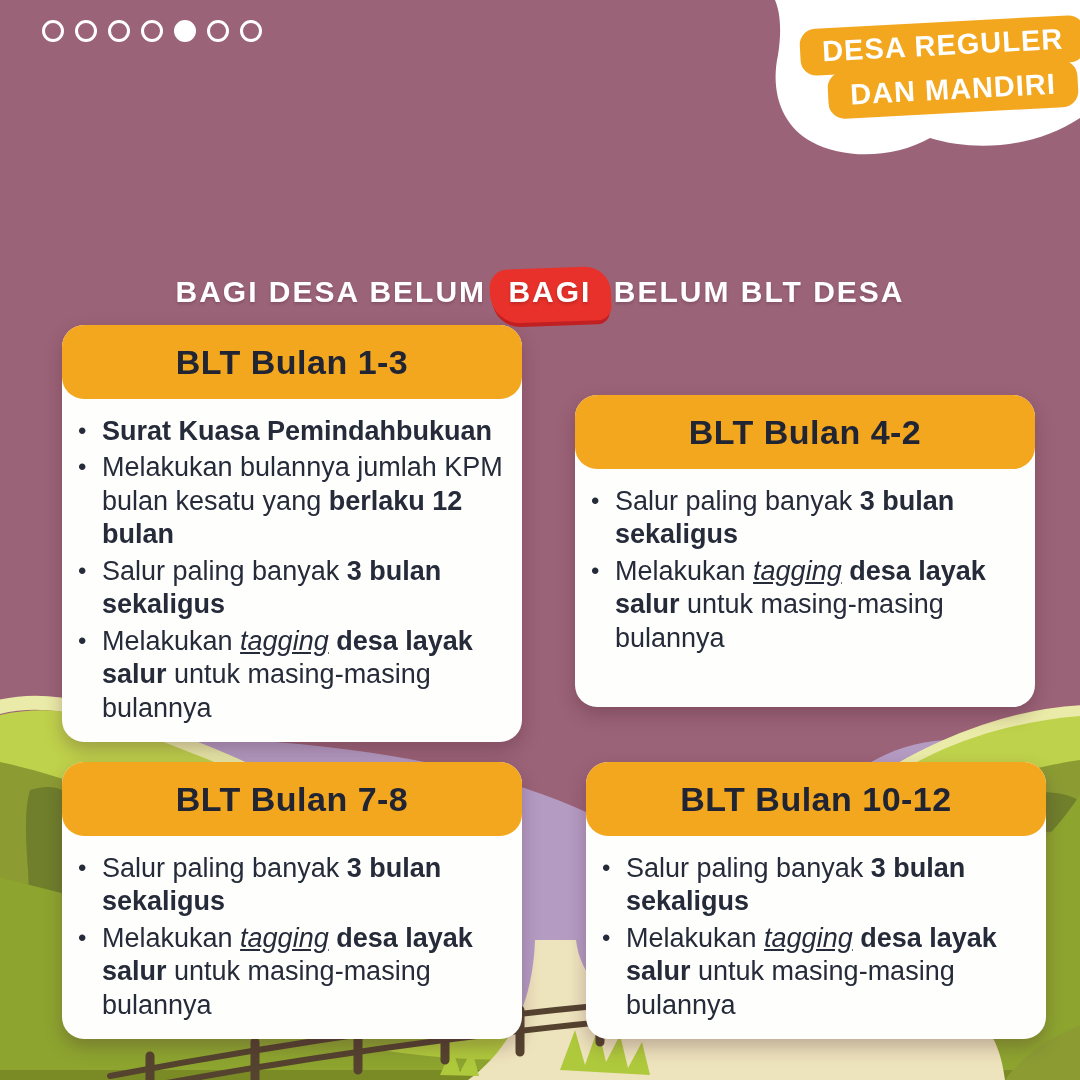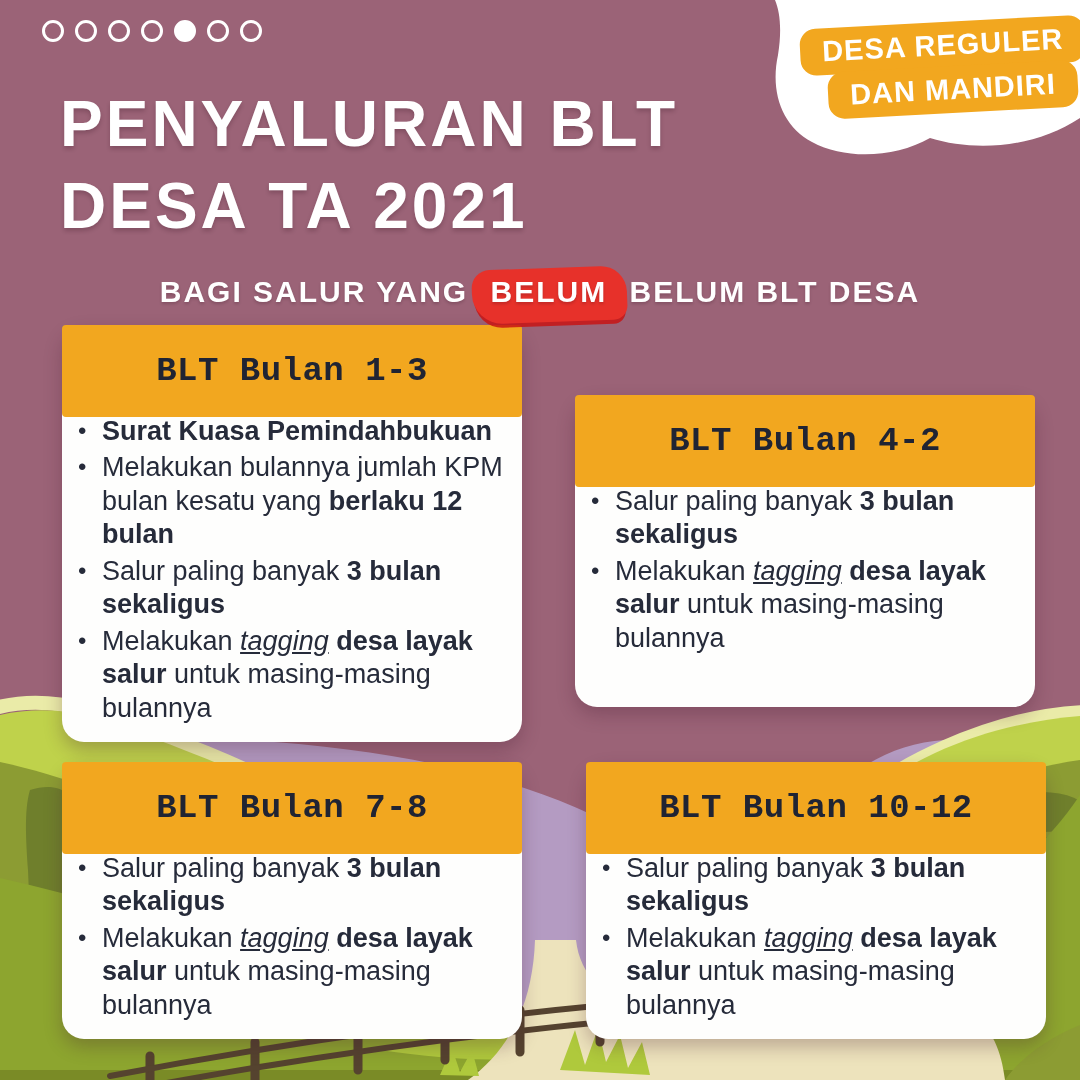--- a/index.html
+++ b/index.html
@@ -42,22 +42,22 @@
   .subtitle{position:absolute;left:0;top:272px;width:1080px;text-align:center;z-index:3;
     color:#fff;font-weight:800;font-size:30px;letter-spacing:2px;text-shadow:0 2px 3px rgba(40,10,25,.2);}
   .hl{position:relative;display:inline-block;padding:3px 12px;}
   .hl::before{content:"";position:absolute;inset:-4px -8px -10px -6px;background:var(--red-highlight);
     border-radius:18px 26px 14px 30px;transform:rotate(-2deg);z-index:-1;
     box-shadow:0 6px 0 -2px rgba(200,20,20,.85);}
 
   
   .card{position:absolute;background:var(--card);border-radius:22px;z-index:2;
     box-shadow:0 8px 18px rgba(70,25,45,.28);}
-  .card-header{position:absolute;left:0;top:0;width:100%;height:92px;background:var(--orange);
-    border-radius:4px;display:flex;align-items:center;justify-content:center;font-family:Liberation Mono, monospace;}
+  .card-header{position:absolute;left:0;top:0;width:100%;height:74px;background:var(--orange);
+    border-radius:22px;display:flex;align-items:center;justify-content:center;}
   .card-header-label{font-size:34px;font-weight:800;color:var(--header-text);letter-spacing:.5px;}
   .bullet-list{padding:90px 18px 14px 16px;}
   .bullet{display:flex;gap:10px;font-size:27px;line-height:1.24;color:var(--body-text);margin-bottom:3px;}
   .marker{flex:0 0 14px;font-size:24px;line-height:1.35;}
   .bullet-text .b{font-weight:800;}
   .bullet-text .i{font-style:italic;text-decoration:underline;}
   .card1{left:62px;top:325px;width:460px;min-height:400px;}
   .card2{left:575px;top:395px;width:460px;min-height:312px;}
   .card3{left:62px;top:762px;width:460px;min-height:260px;}
   .card4{left:586px;top:762px;width:460px;min-height:260px;}
@@ -111,26 +111,22 @@
       <span class="dot"></span>
       <span class="dot"></span>
       <span class="dot active"></span>
       <span class="dot"></span>
       <span class="dot"></span>
     </div>
 
   <div class="badge-pill line1">DESA REGULER</div>
   <div class="badge-pill line2">DAN MANDIRI</div>
 
-  <div class="title">
-    <div>PENYALURAN BLT</div>
-    <div>DESA TA 2021</div>
-  </div>
 
-  <div class="subtitle"><span>BAGI SALUR YANG </span><span class="hl">BELUM</span><span> BELUM BLT DESA</span></div>
+  <div class="subtitle"><span>BAGI DESA BELUM </span><span class="hl">BAGI</span><span> BELUM BLT DESA</span></div>
 
   <div class="card card1">
     <div class="card-header">
       <span class="card-header-label">BLT Bulan 1-3</span>
     </div>
     <div class="bullet-list">
         <div class="bullet">
           <span class="marker">•</span>
           <span class="bullet-text"><span class="b">Surat Kuasa Pemindahbukuan</span></span>
         </div>

